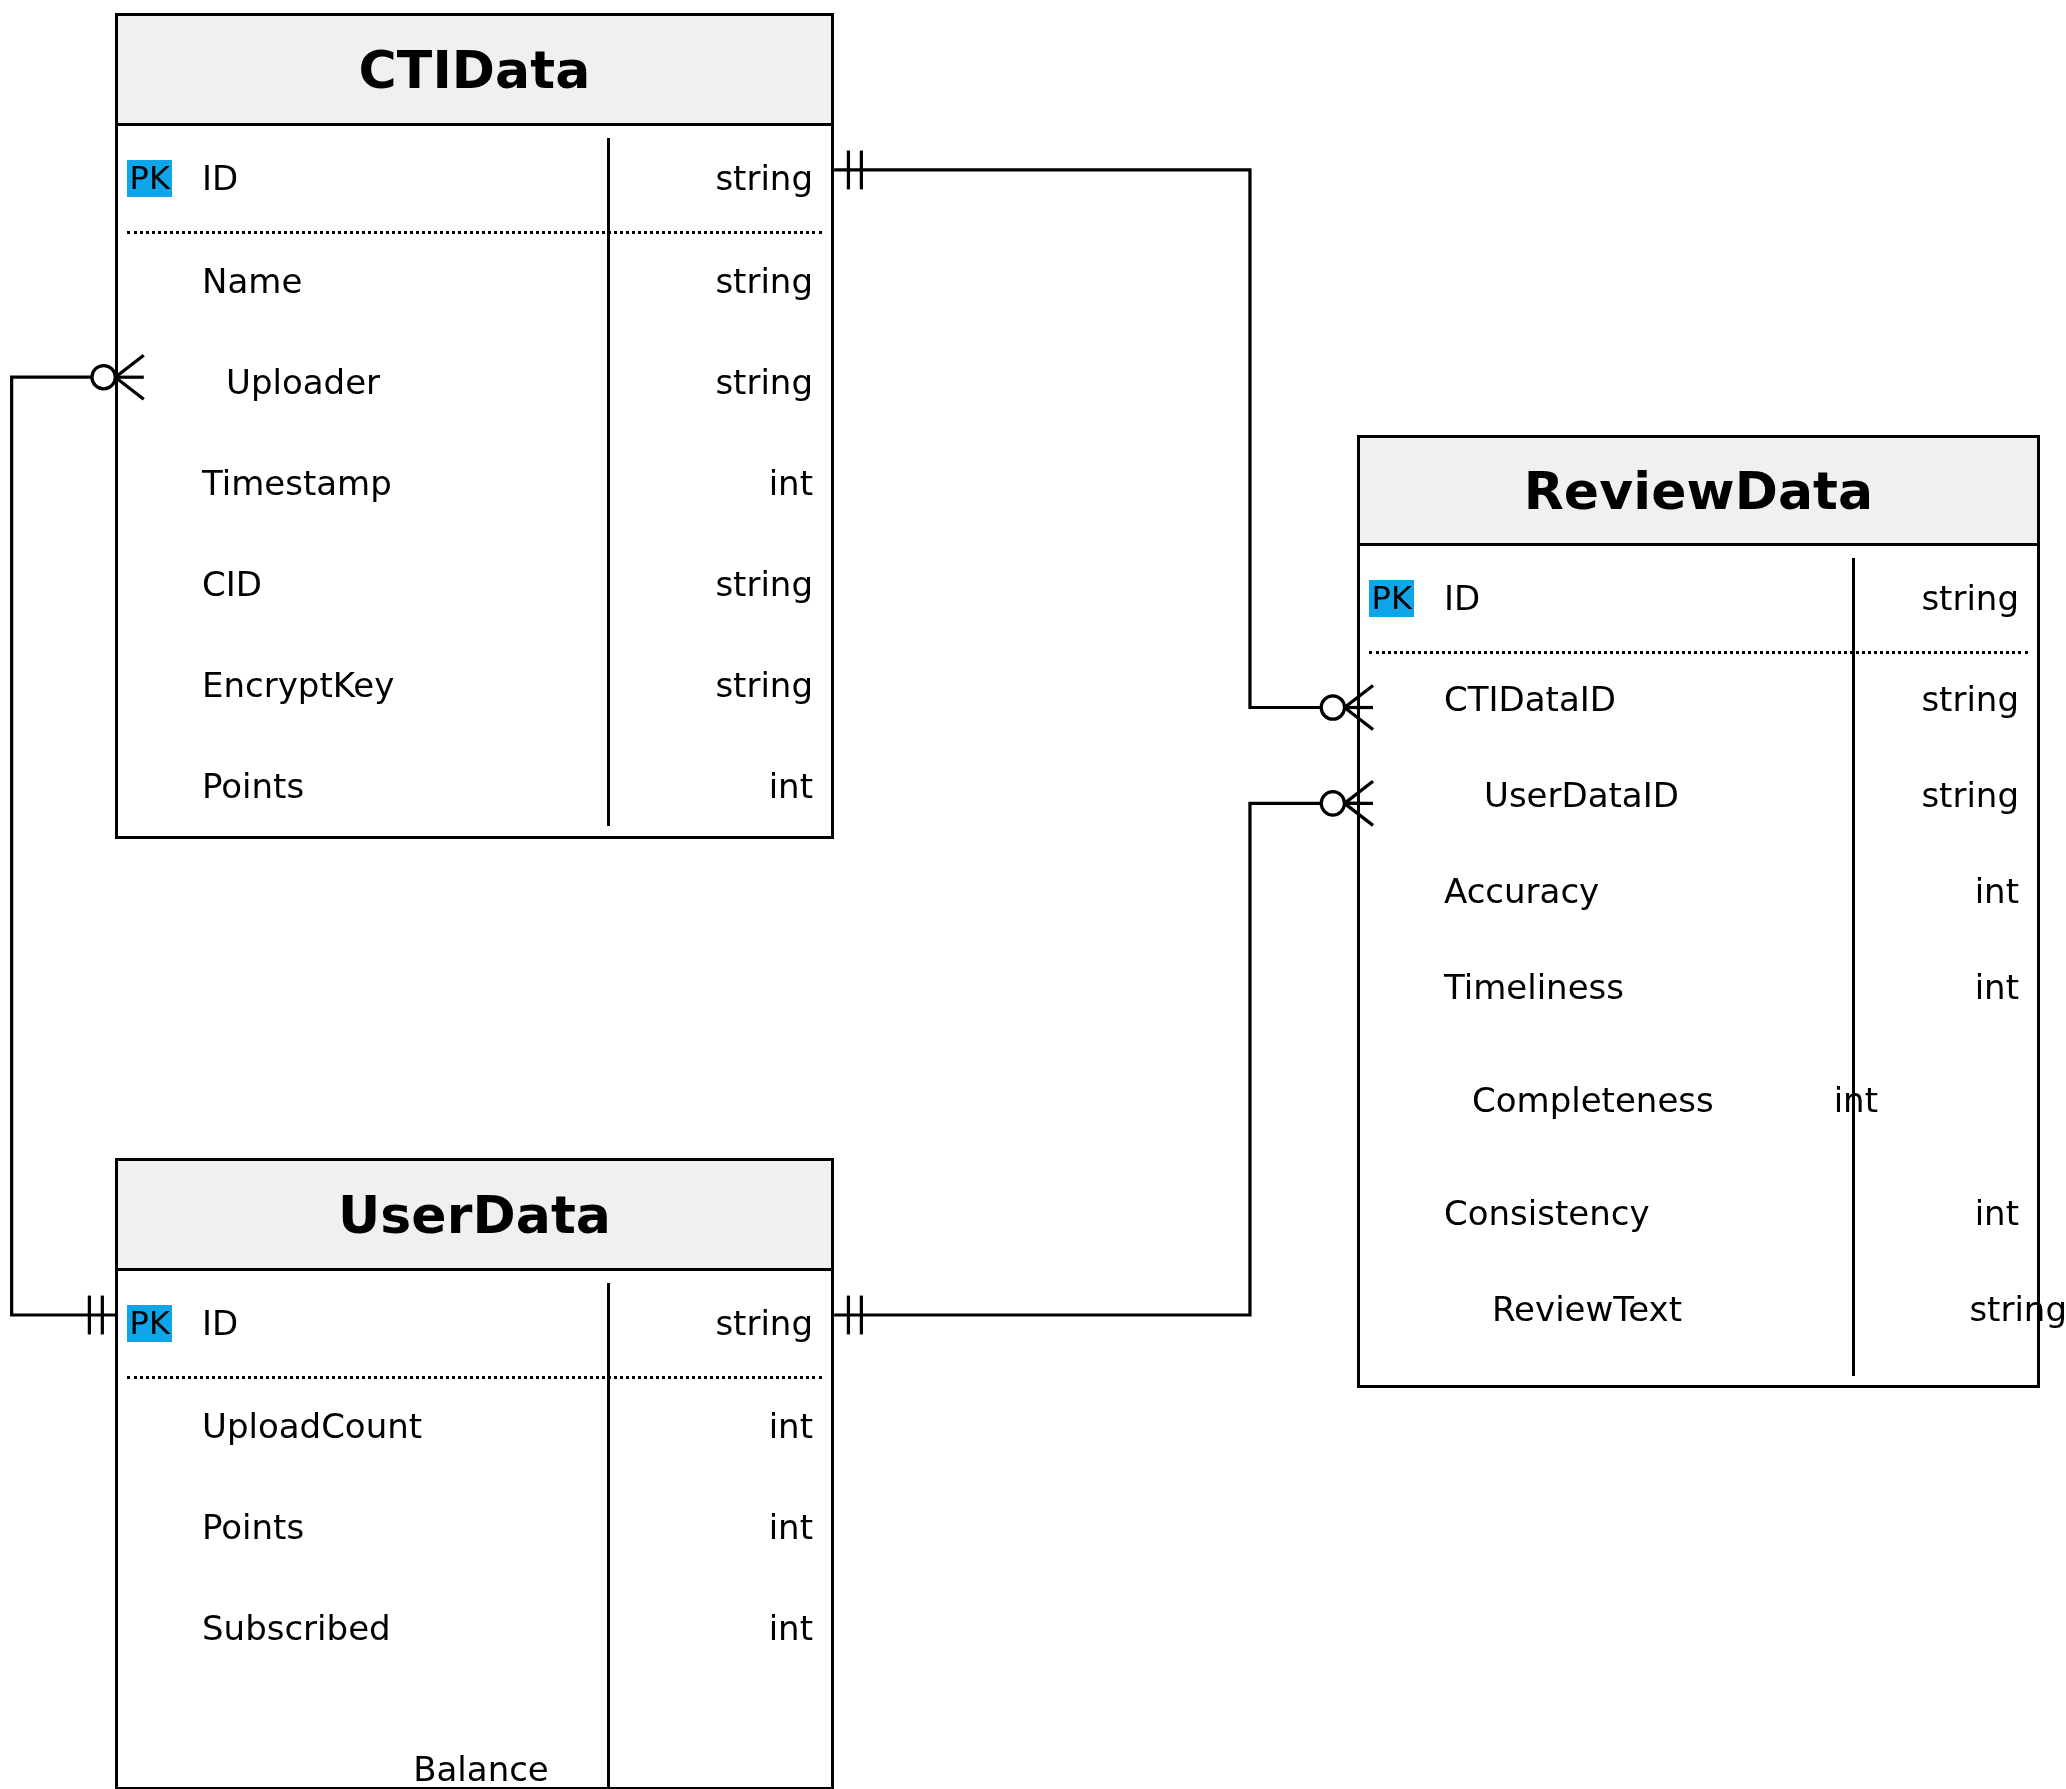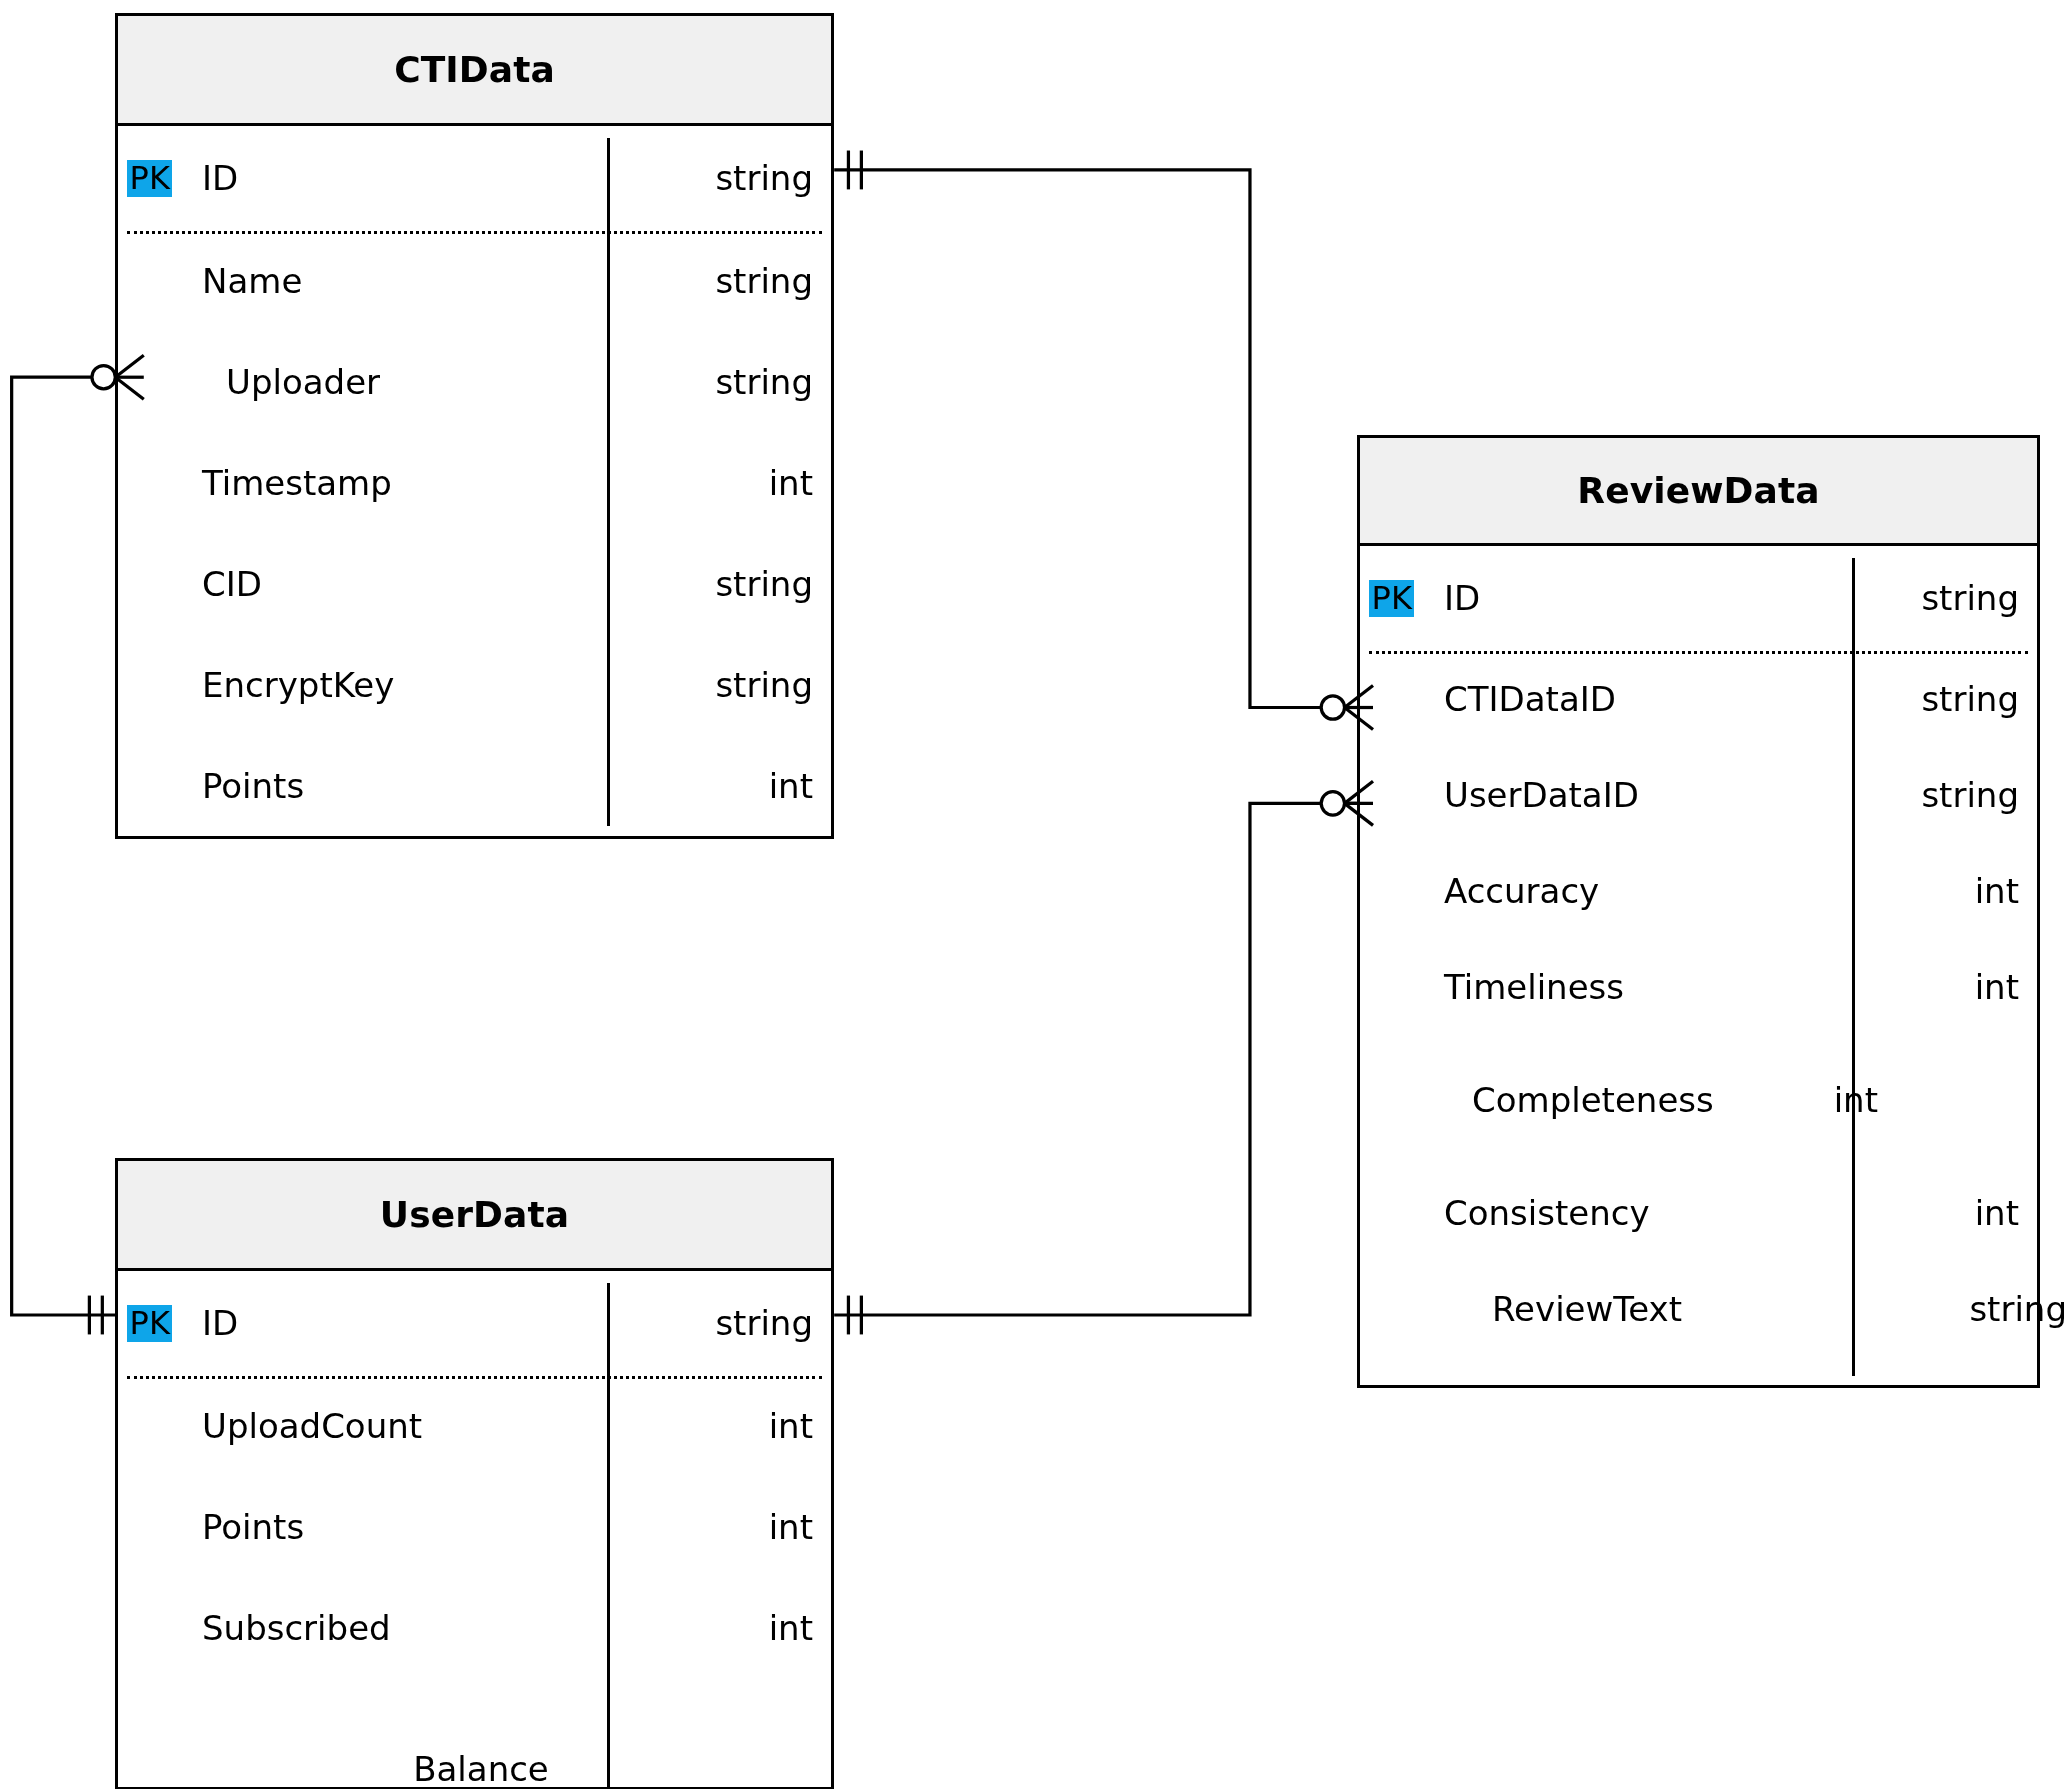--- a/index.html
+++ b/index.html
@@ -18,21 +18,21 @@
   }
   .entity-header{
     background:#f0f0f0;
     border-bottom:3.2px solid #000000;
     display:flex;align-items:center;justify-content:center;
     box-sizing:border-box;
     width:100%;
   }
   .entity-title{
     font-weight:bold;
-    font-size:36px;
+    font-size:52px;
     color:#000000;
     letter-spacing:0.1px;
     line-height:1;
   }
   .entity-body{
     position:relative;
     box-sizing:border-box;
     width:100%;
   }
   
@@ -190,21 +190,21 @@
       <div class="pk-separator" style="top:105px;"></div>
 
       <div class="attr-row" style="height:96px;">
         <div class="attr-key">
             <span class="pk-badge" style="background:transparent"></span>
           </div>
         <div class="attr-name">CTIDataID</div>
         <div class="attr-type" style="width:165px;">string</div>
       </div>
 
-      <div class="attr-row" style="height:96px;">
+      <div class="attr-row" style="height:96px;padding-left:40px;">
         <div class="attr-key">
             <span class="pk-badge" style="background:transparent"></span>
           </div>
         <div class="attr-name">UserDataID</div>
         <div class="attr-type" style="width:165px;">string</div>
       </div>
 
       <div class="attr-row" style="height:96px;">
         <div class="attr-key">
             <span class="pk-badge" style="background:transparent"></span>

